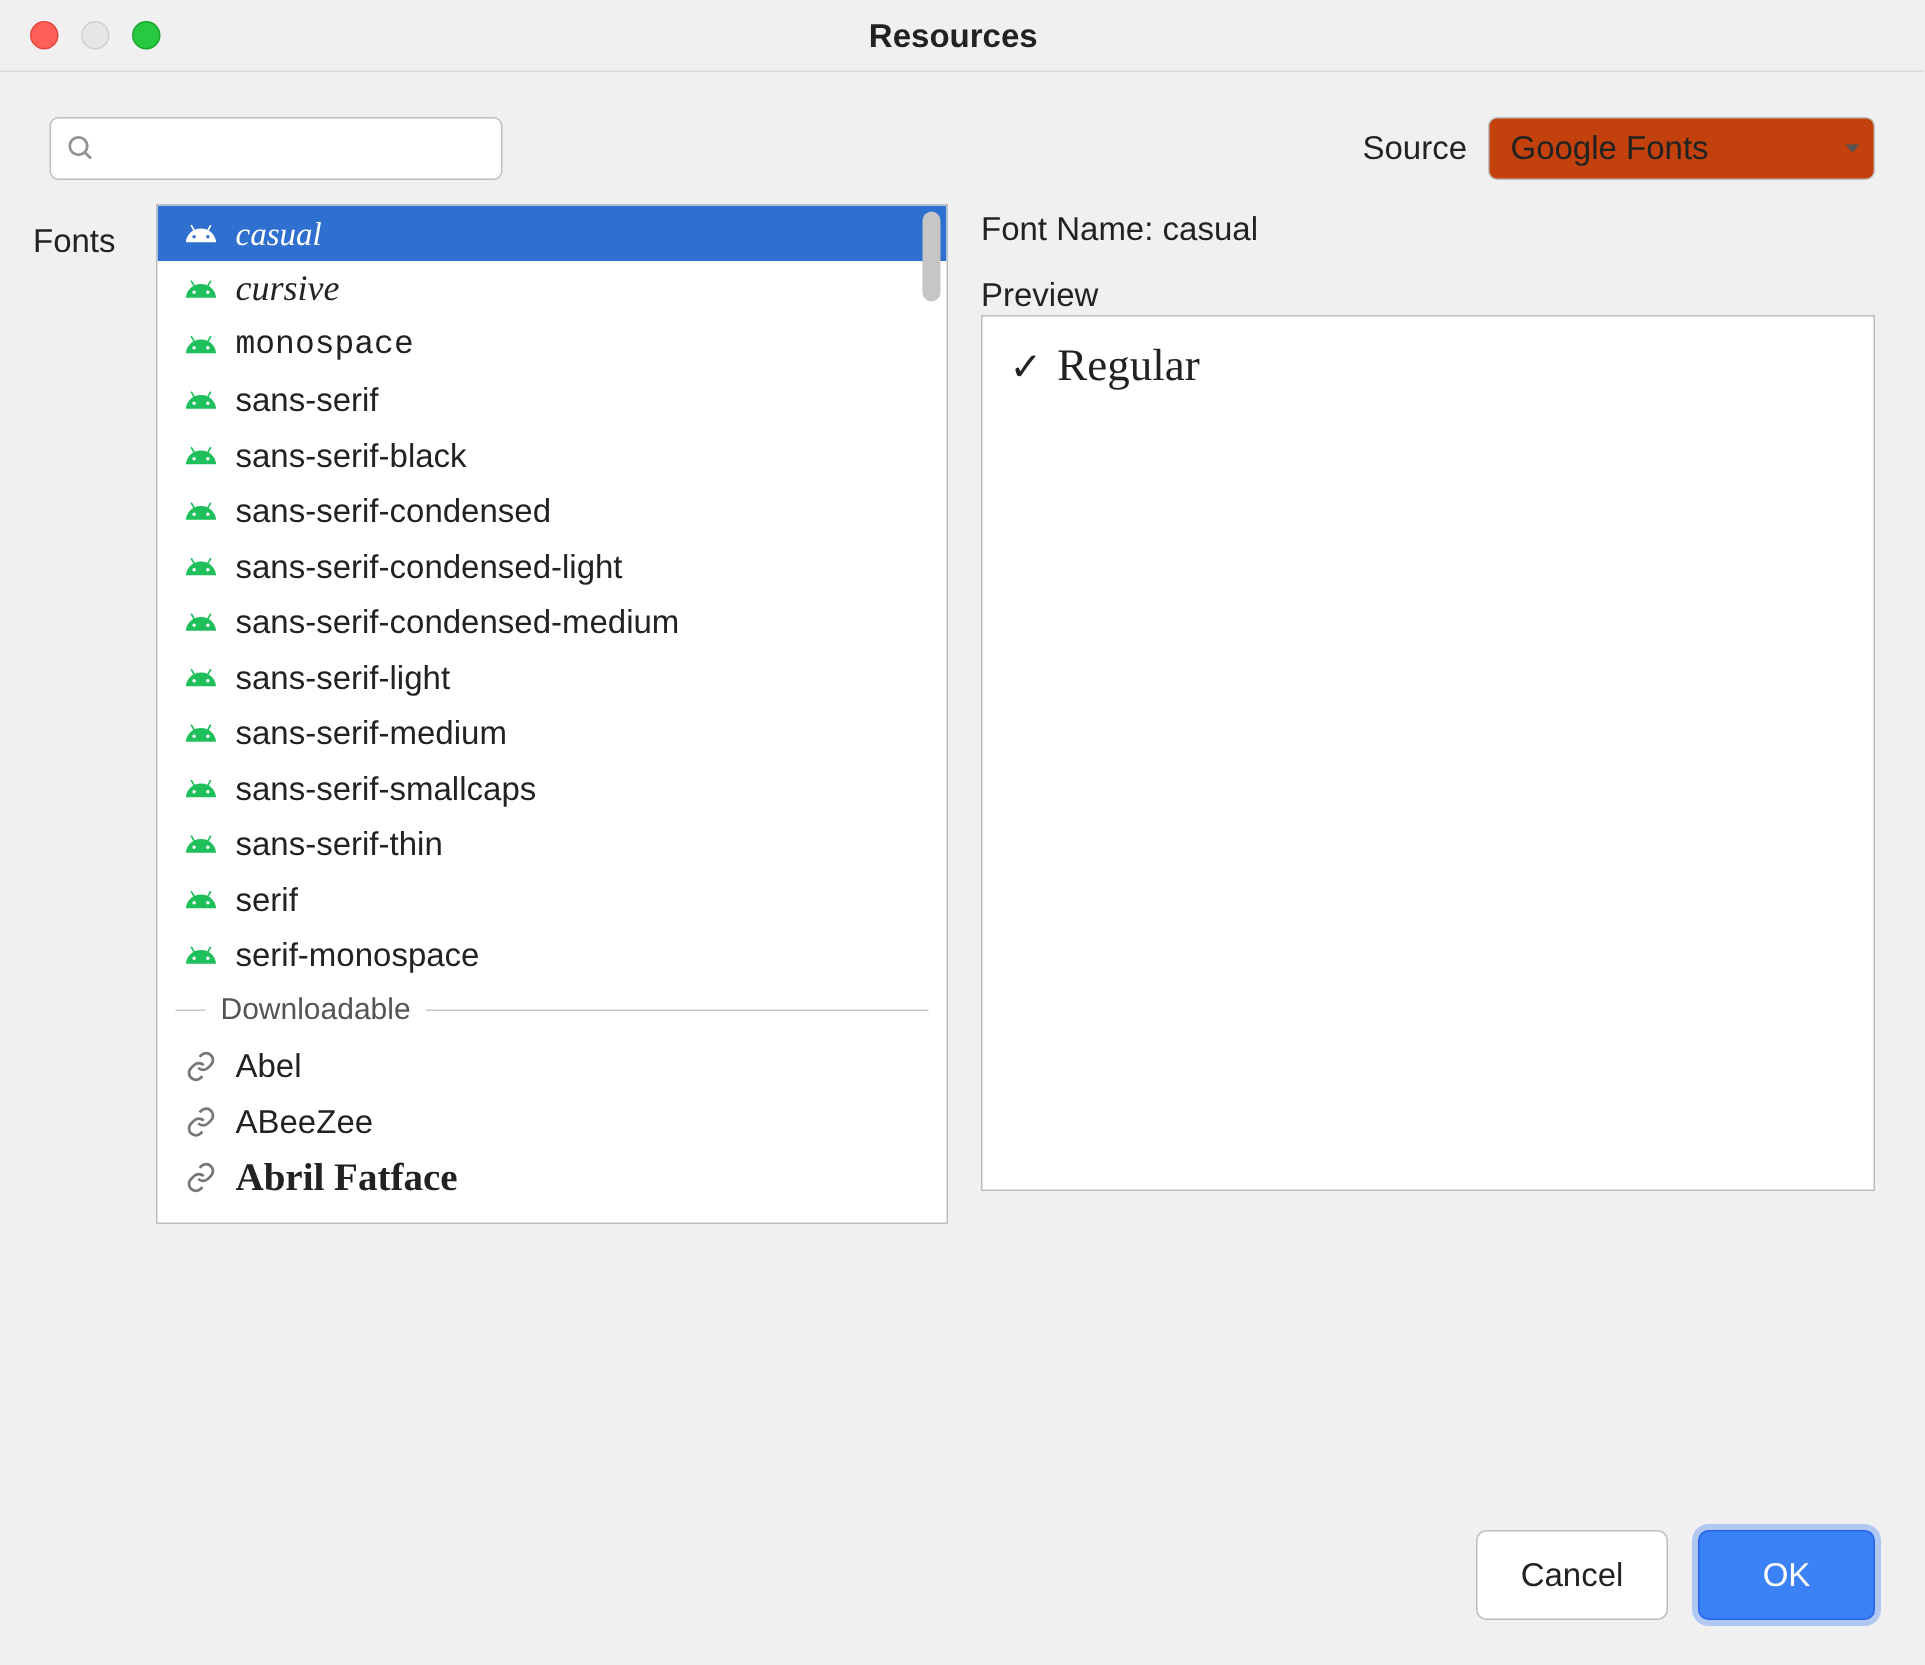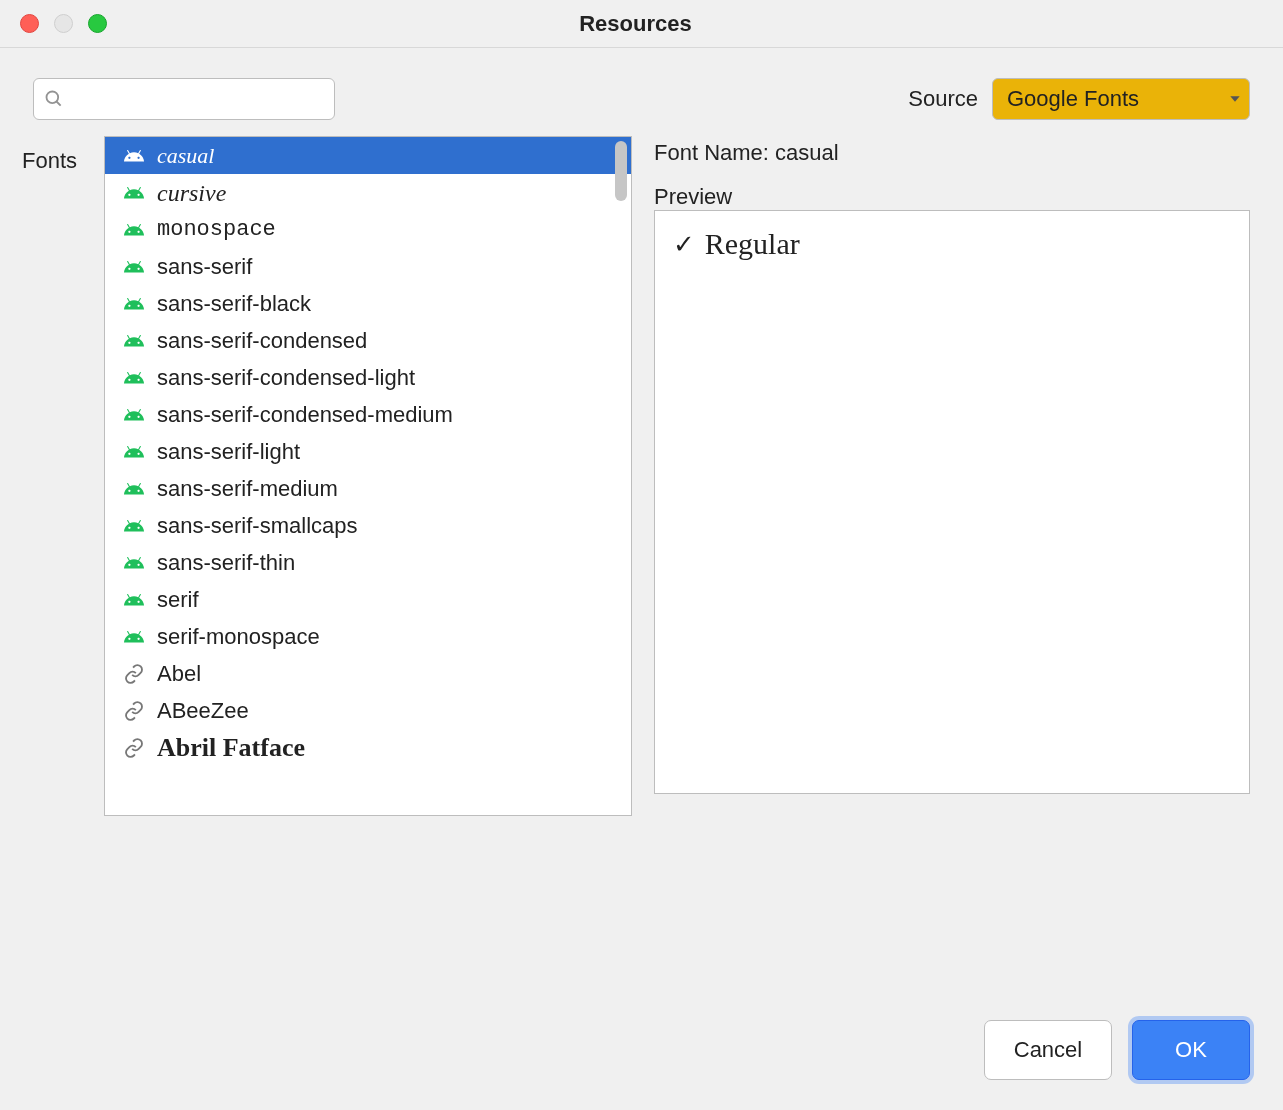--- a/index.html
+++ b/index.html
@@ -72,21 +72,21 @@
     align-items: center;
     gap: 14px;
     margin-left: 36px;
   }
   .sourcewrap label { font-size: 22px; }
   .dropdown {
     width: 258px;
     height: 42px;
     border: 1px solid #bdbdbd;
     border-radius: 6px;
-    background: #eab308;
+    background: #c2410c;
     display: flex;
     align-items: center;
     justify-content: space-between;
     padding: 0 6px 0 14px;
     font-size: 22px;
   }
 
   
   .mainrow {
     display: flex;
@@ -348,20 +348,25 @@
               <path fill="#1fbf5b" d="M17.6 9.48l1.84-3.18c.16-.28.06-.64-.22-.8-.28-.16-.64-.06-.8.22l-1.86 3.22C15.18 8.34 13.64 8 12 8s-3.18.34-4.56.94L5.58 5.72c-.16-.28-.52-.38-.8-.22-.28.16-.38.52-.22.8L6.4 9.48C3.3 11.25 1.28 14.44 1 18h22c-.28-3.56-2.3-6.75-5.4-8.52zM7 15.25c-.69 0-1.25-.56-1.25-1.25S6.31 12.75 7 12.75 8.25 13.31 8.25 14 7.69 15.25 7 15.25zm10 0c-.69 0-1.25-.56-1.25-1.25s.56-1.25 1.25-1.25 1.25.56 1.25 1.25-.56 1.25-1.25 1.25z"></path>
             </svg>
             <span class="name ">serif</span>
           </div>
           <div class="font-item">
             <svg class="android-icon" width="22" height="22" viewBox="0 0 24 24">
               <path fill="#1fbf5b" d="M17.6 9.48l1.84-3.18c.16-.28.06-.64-.22-.8-.28-.16-.64-.06-.8.22l-1.86 3.22C15.18 8.34 13.64 8 12 8s-3.18.34-4.56.94L5.58 5.72c-.16-.28-.52-.38-.8-.22-.28.16-.38.52-.22.8L6.4 9.48C3.3 11.25 1.28 14.44 1 18h22c-.28-3.56-2.3-6.75-5.4-8.52zM7 15.25c-.69 0-1.25-.56-1.25-1.25S6.31 12.75 7 12.75 8.25 13.31 8.25 14 7.69 15.25 7 15.25zm10 0c-.69 0-1.25-.56-1.25-1.25s.56-1.25 1.25-1.25 1.25.56 1.25 1.25-.56 1.25-1.25 1.25z"></path>
             </svg>
             <span class="name ">serif-monospace</span>
           </div>
+          <div class="section-header">
+            <div class="line"></div>
+            <span>Downloadable</span>
+            <div class="line right"></div>
+          </div>
           <div class="font-item dl">
             <svg class="link-icon" width="22" height="22" viewBox="0 0 24 24" fill="none" stroke="#777" stroke-width="2">
               <path d="M10 13a5 5 0 0 0 7.07 0l2.12-2.12a5 5 0 1 0-7.07-7.07L11 5"></path>
               <path d="M14 11a5 5 0 0 0-7.07 0L4.81 13.12a5 5 0 1 0 7.07 7.07L13 19"></path>
             </svg>
             <span class="name abel">Abel</span>
           </div>
           <div class="font-item dl">
             <svg class="link-icon" width="22" height="22" viewBox="0 0 24 24" fill="none" stroke="#777" stroke-width="2">
               <path d="M10 13a5 5 0 0 0 7.07 0l2.12-2.12a5 5 0 1 0-7.07-7.07L11 5"></path>

